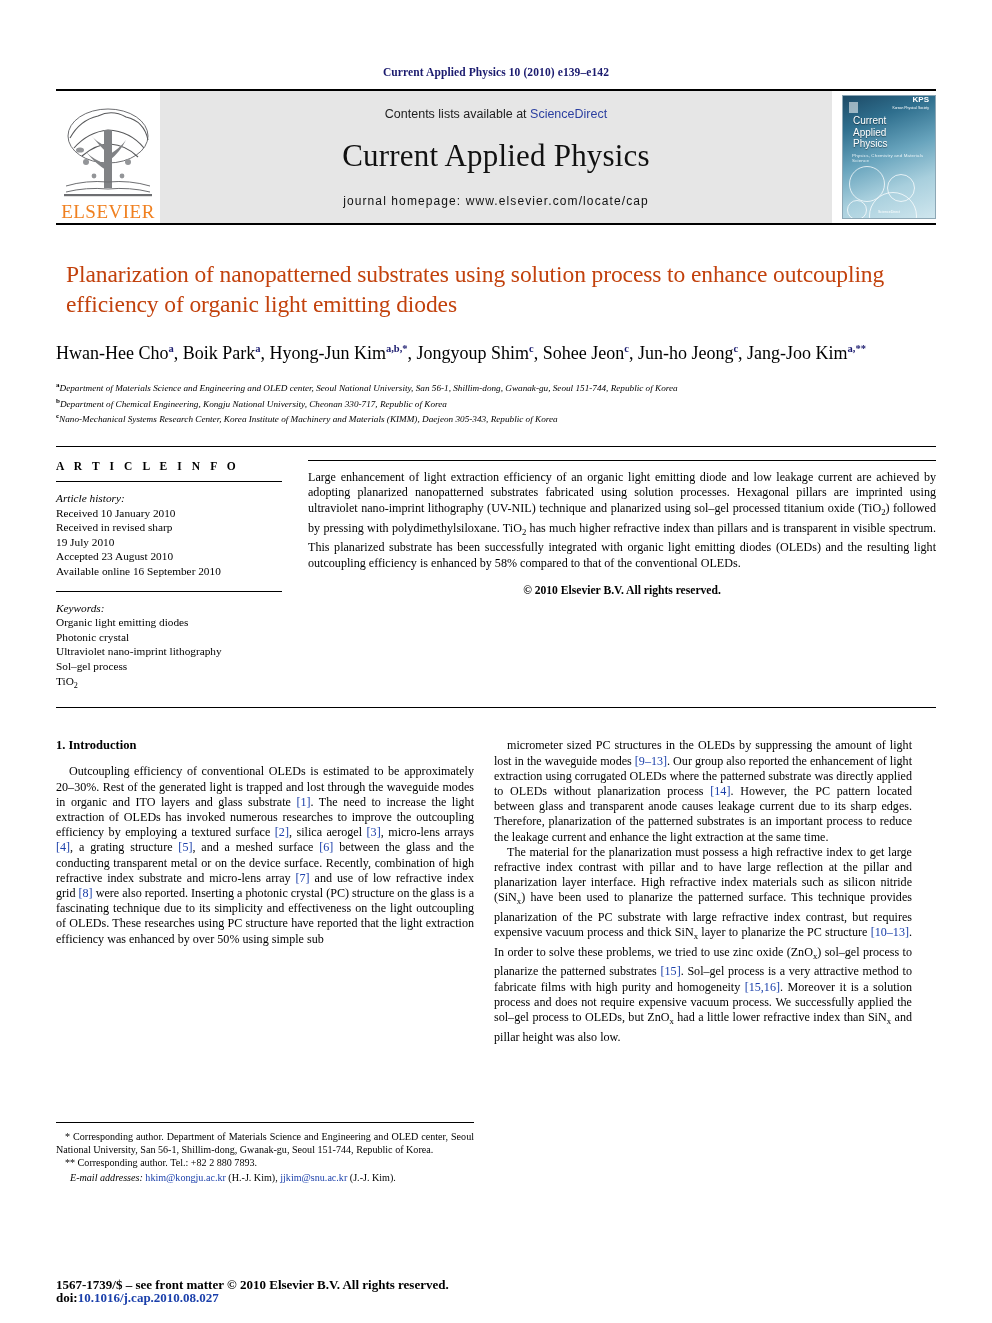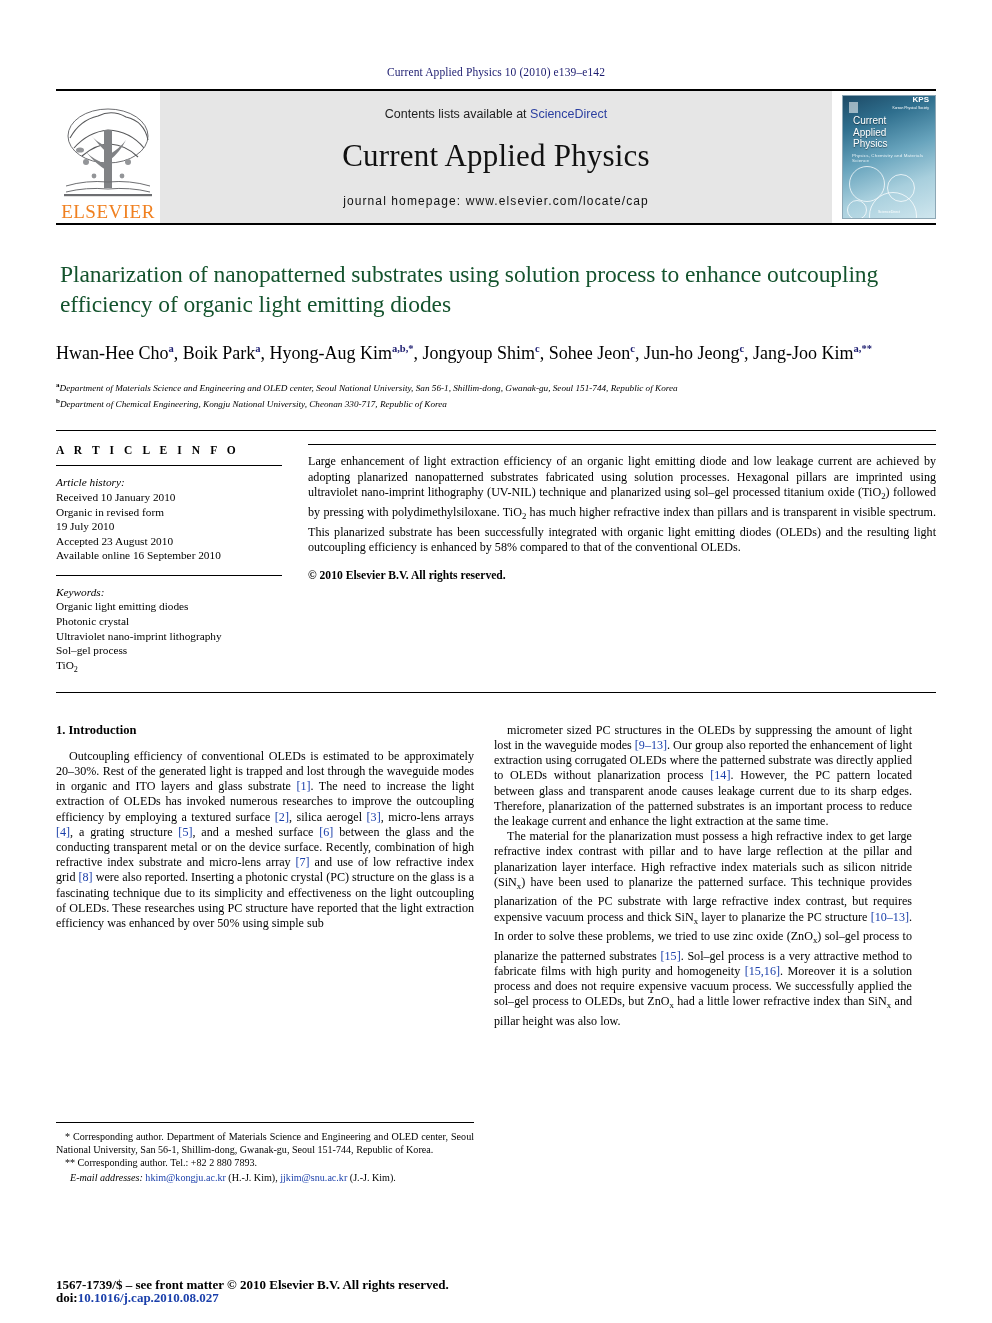--- a/index.html
+++ b/index.html
@@ -10,21 +10,21 @@
     color:#000;
     position:relative;
     overflow:hidden;
   }
   .page { position:relative; width:992px; height:1323px; box-sizing:border-box; }
 
   
   .running-head {
     text-align:center;
     font-size:11.5px;
-    font-weight:normal;
+    font-weight:bold;
     color:#1a1a6e;
     padding-top:66px;
     letter-spacing:.1px;
   }
 
   
   .masthead {
     margin:11px 56px 0 56px;
     border-top:2.4px solid #000;
     border-bottom:2.4px solid #000;
@@ -115,22 +115,22 @@
   }
   .bub { position:absolute; border-radius:50%; border:1px solid rgba(255,255,255,.75); }
 
   
   .title-block { margin:34px 56px 0 56px; }
   h1.paper-title {
     font-family:"Liberation Serif", serif;
     font-size:23.5px;
     font-weight:400;
     line-height:30px;
-    margin:0 0 17px 4px;
-    color:#14532d;
+    margin:0 0 17px 10px;
+    color:#c2410c;
     letter-spacing:-.1px;
   }
   .authors {
     font-size:18px;
     line-height:25px;
     margin:0 0 13px 0;
     font-family:"Liberation Serif", serif;
   }
   .authors sup { font-size:10.5px; color:#1a1a6e; font-weight:bold; vertical-align:super; }
   .affils { font-size:9.2px; font-style:italic; line-height:12.6px; color:#000; }
@@ -157,21 +157,21 @@
   .hr-mid  { border-top:1.2px solid #000; margin:12px 0 9px 0; }
   .info-label { font-style:italic; font-size:11.3px; line-height:14.6px; }
   .info-line { font-size:11.3px; line-height:14.6px; }
   .abstract-body {
     font-size:12.1px;
     line-height:15.4px;
     text-align:justify;
     margin:0;
   }
   .copyright {
-    text-align:left;
+    text-align:center;
     font-size:11.6px;
     margin-top:13px;
     font-weight:bold;
   }
   .rule-bottom { margin:14px 56px 0 56px; border-top:1px solid #000; }
 
   
   .body-cols {
     margin:30px 56px 0 56px;
     display:flex;
@@ -284,37 +284,38 @@
       <div class="bub" style="width:34px;height:34px;left:6px;top:70px;"></div>
       <div class="bub" style="width:26px;height:26px;left:44px;top:78px;"></div>
       <div class="bub" style="width:46px;height:46px;left:26px;top:96px;"></div>
       <div class="bub" style="width:18px;height:18px;left:4px;top:104px;"></div>
       <div class="foot">ScienceDirect</div>
     </div>
   </div>
 
   <div class="title-block">
     <h1 class="paper-title">Planarization of nanopatterned substrates using solution process to enhance outcoupling efficiency of organic light emitting diodes</h1>
-    <div class="authors"><span>Hwan-Hee Cho</span><sup>a</sup>, <span>Boik Park</span><sup>a</sup>, <span>Hyong-Aug Kim</span><sup>a,b,*</sup>, <span>Jongyoup Shim</span><sup>c</sup>, <span>Sohee Jeon</span><sup>c</sup>, <span>Jun-ho Jeong</span><sup>c</sup>, <span>Jang-Joo Kim</span><sup>a,**</sup></div>
+    <div class="authors"><span>Hwan-Hee Cho</span><sup>a</sup>, <span>Boik Park</span><sup>a</sup>, <span>Hyong-Jun Kim</span><sup>a,b,*</sup>, <span>Jongyoup Shim</span><sup>c</sup>, <span>Sohee Jeon</span><sup>c</sup>, <span>Jun-ho Jeong</span><sup>c</sup>, <span>Jang-Joo Kim</span><sup>a,**</sup></div>
     <div class="affils">
         <div><sup>a</sup>Department of Materials Science and Engineering and OLED center, Seoul National University, San 56-1, Shillim-dong, Gwanak-gu, Seoul 151-744, Republic of Korea</div>
         <div><sup>b</sup>Department of Chemical Engineering, Kongju National University, Cheonan 330-717, Republic of Korea</div>
+        <div><sup>c</sup>Nano-Mechanical Systems Research Center, Korea Institute of Machinery and Materials (KIMM), Daejeon 305-343, Republic of Korea</div>
       </div>
   </div>
 
   <div class="rule-top"></div>
   <div class="info-abstract">
 
     <div class="col-info">
       <div class="sec-head">A R T I C L E    I N F O</div>
       <div class="hr-thin"></div>
       <div class="info-label">Article history:</div>
       <div>
           <div class="info-line">Received 10 January 2010</div>
-          <div class="info-line">Organic in revised form</div>
+          <div class="info-line">Received in revised sharp</div>
           <div class="info-line">19 July 2010</div>
           <div class="info-line">Accepted 23 August 2010</div>
           <div class="info-line">Available online 16 September 2010</div>
         </div>
       <div class="hr-mid"></div>
       <div class="info-label">Keywords:</div>
       <div>
           <div class="info-line">Organic light emitting diodes</div>
           <div class="info-line">Photonic crystal</div>
           <div class="info-line">Ultraviolet nano-imprint lithography</div>

